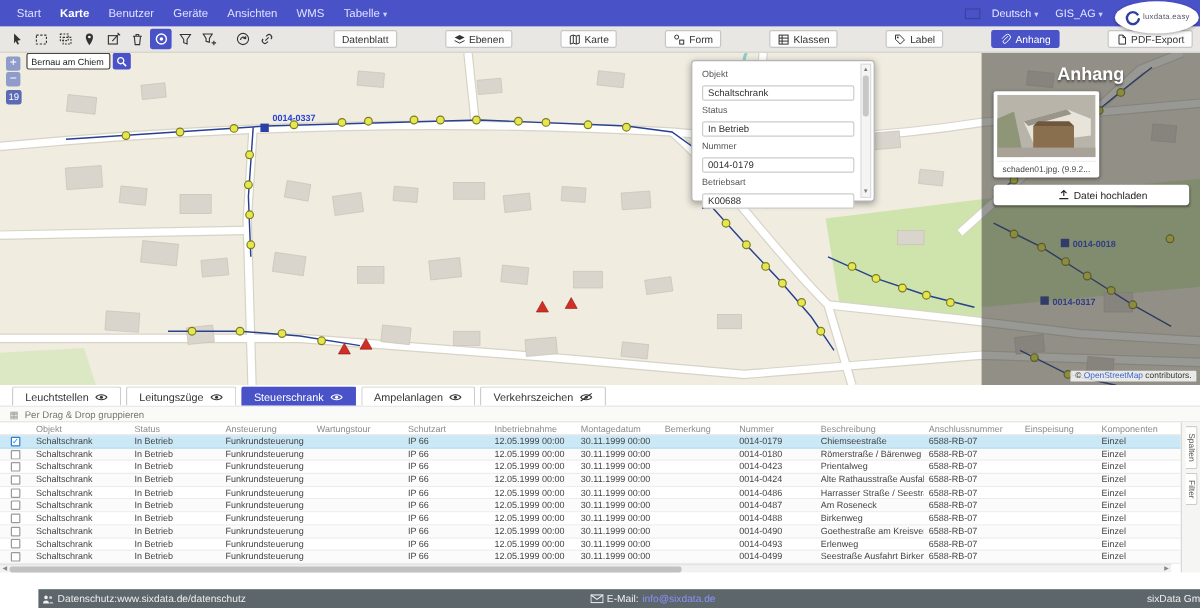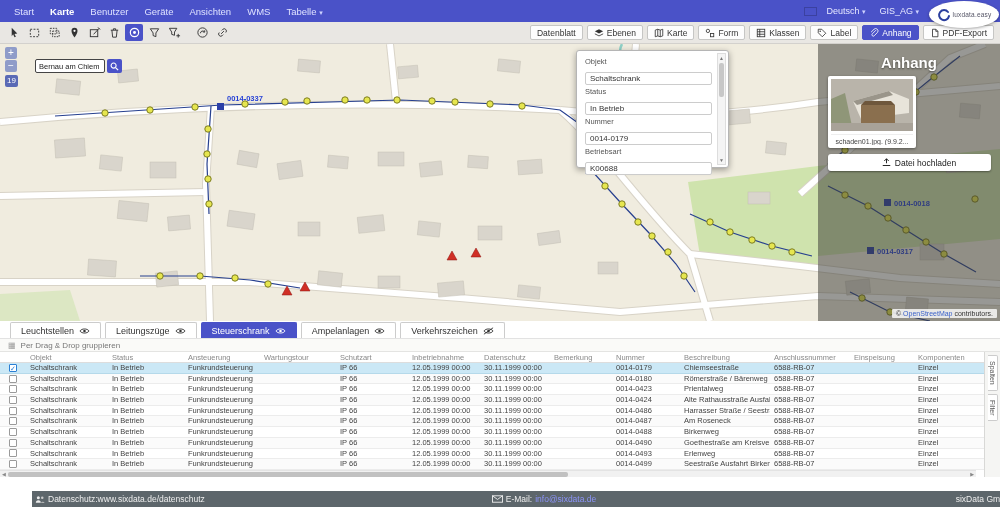--- a/index.html
+++ b/index.html
@@ -21,30 +21,30 @@
   .logo-text { font-size:6.5px; color:#556; letter-spacing:0.2px; }
 
   
   .toolbar { position:absolute; left:0; top:22px; width:1000px; height:22px; background:#e9e7e3; border-bottom:1px solid #d3d1cd; display:flex; align-items:center; z-index:35; }
   .tools-left { display:flex; align-items:center; gap:2px; padding-left:5px; }
   .tool-btn { width:18px; height:17px; display:flex; align-items:center; justify-content:center; border-radius:2px; color:#333; cursor:pointer; }
   .tool-btn.active { background:#4a52c8; color:#fff; }
   .tool-btn svg { display:block; }
   .tool-gap { width:6px; }
   .tools-right { margin-left:auto; display:flex; align-items:center; gap:4px; padding-right:6px; }
-  .rt-btn { height:15px; display:flex; align-items:center; gap:3px; padding:0 6px; font-size:8.5px; color:#333; background:#fdfdfd; border:1px solid #c6c6c4; border-radius:2px; cursor:pointer; white-space:nowrap; }
+  .rt-btn { height:15px; display:flex; align-items:center; gap:3px; padding:0 6px; font-size:8.5px; color:#333; background:#fdfdfd; border:1px solid #c6c6c4; border-radius:2px; cursor:pointer; white-space:nowrap;margin-left:36px; }
   .rt-btn.active { background:#4a52c8; border-color:#4a52c8; color:#fff; }
 
   
   .map { position:absolute; left:0; top:44px; width:1000px; height:277px; background:#f0ecdf; overflow:hidden; }
   .map svg.mapcanvas { position:absolute; left:0; top:0; }
   .map-ctl { position:absolute; z-index:12; }
   .zbtn { width:12px; height:12px; background:#8f9cc9; color:#fff; font-size:10px; line-height:11px; text-align:center; border-radius:2px; cursor:pointer; }
   .zlevel { width:13px; height:12px; background:#5a6ab5; color:#fff; font-size:8px; line-height:12px; text-align:center; border-radius:2px; }
-  .searchbox { position:absolute; left:22px; top:15px; z-index:12; display:flex;margin-left:13px; }
+  .searchbox { position:absolute; left:22px; top:0; z-index:12; display:flex; }
   .searchbox input { width:70px; height:14px; font-size:7.5px; padding:0 3px; border:1.5px solid #444; border-radius:2px; font-family:"Liberation Sans",sans-serif; color:#222; background:#fff; }
   .search-btn { width:15px; height:14px; margin-left:2px; background:#4a52c8; border-radius:2px; display:flex; align-items:center; justify-content:center; cursor:pointer; }
 
   
   .popup { position:absolute; left:576px; top:6px; width:153px; height:118px; background:#fff; border:1px solid #b5b5b5; border-radius:3px; box-shadow:0 2px 6px rgba(0,0,0,.35); padding:4px 16px 4px 8px; z-index:14; }
   .pf-label { font-size:7.5px; color:#555; margin:2px 0 1px 0; }
   .pf-input { width:100%; height:13px; border:1px solid #ccc; border-radius:2px; font-size:8px; padding:0 4px; color:#333; font-family:"Liberation Sans",sans-serif; background:#fff; }
   .popup-scroll { position:absolute; right:2px; top:2px; bottom:2px; width:9px; background:#f4f4f4; border:1px solid #ddd; }
   .ps-arrow { position:absolute; left:0; width:100%; font-size:5px; color:#777; text-align:center; }
   .ps-thumb { position:absolute; left:1px; top:9px; width:5px; height:34px; background:#c7c7c7; border-radius:2px; }
@@ -515,21 +515,21 @@
 
   <div class="tablewrap">
     <div class="thead">
       <div class="cell c0"></div>
       <div class="cell c1">Objekt</div>
       <div class="cell c2">Status</div>
       <div class="cell c3">Ansteuerung</div>
       <div class="cell c4">Wartungstour</div>
       <div class="cell c5">Schutzart</div>
       <div class="cell c6">Inbetriebnahme</div>
-      <div class="cell c7">Datenschutz</div>
+      <div class="cell c7">Montagedatum</div>
       <div class="cell c8">Bemerkung</div>
       <div class="cell c9">Nummer</div>
       <div class="cell c10">Beschreibung</div>
       <div class="cell c11">Anschlussnummer</div>
       <div class="cell c12">Einspeisung</div>
       <div class="cell c13">Komponenten</div>
     </div>
     <div id="tbody">
         <div class="trow sel">
           <div class="cell c0">

